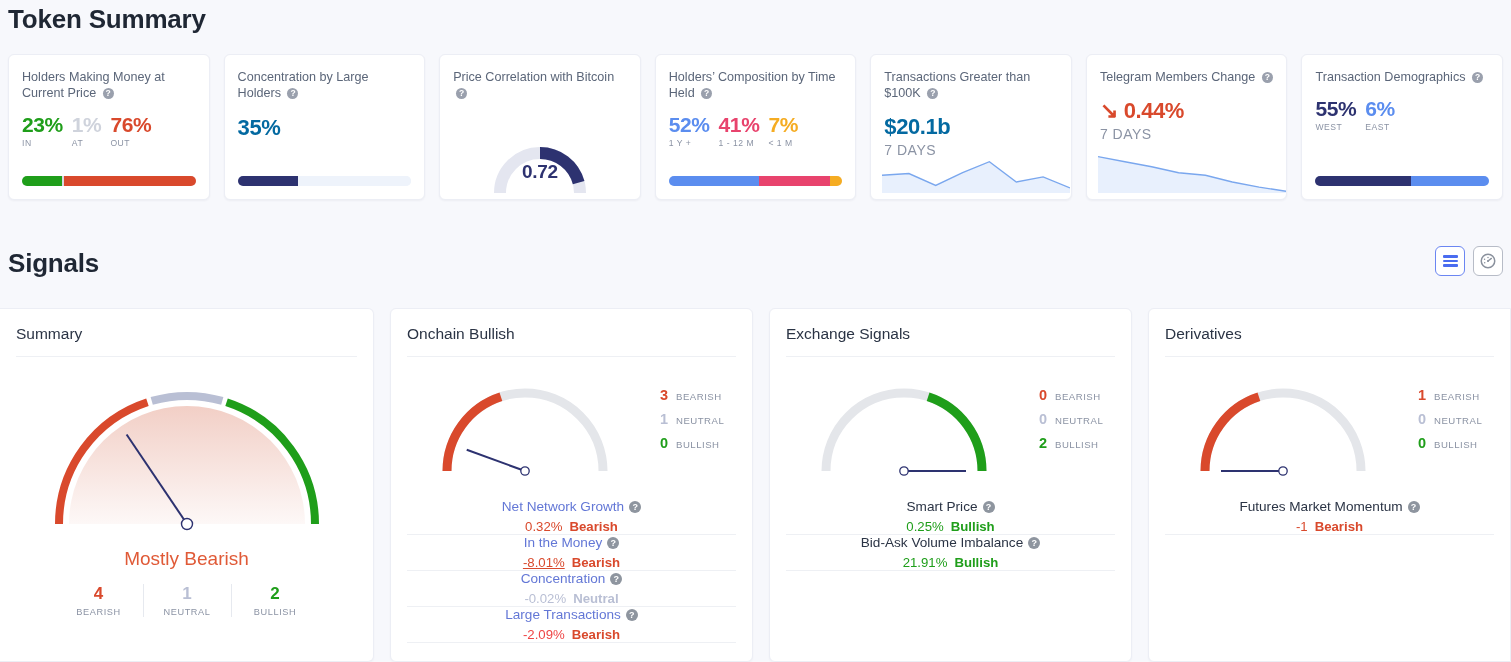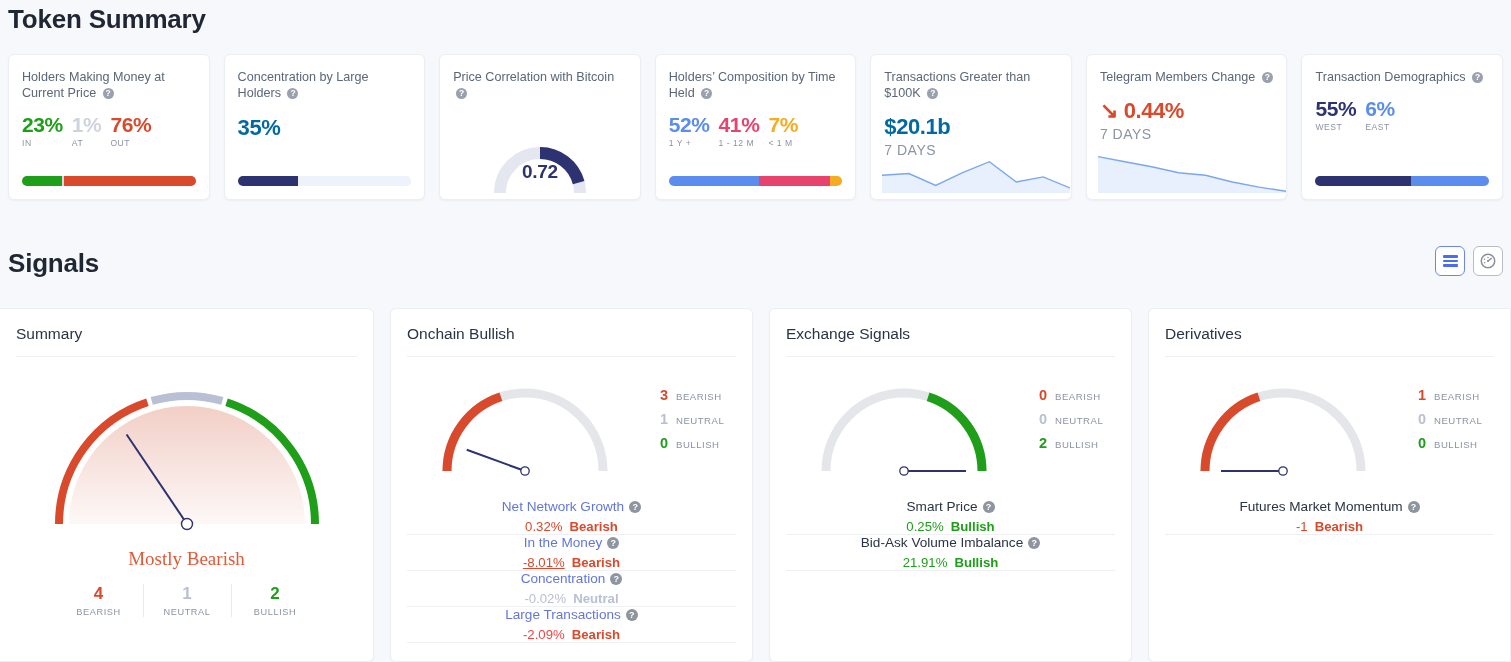--- a/index.html
+++ b/index.html
@@ -126,21 +126,21 @@
   .sig-verdict { font-size: 13.2px; font-weight: bold; }
   .qmark-d {
     display: inline-block; width: 12px; height: 12px; border-radius: 50%;
     background: #8e959f; color: #fff; font-size: 9px; line-height: 12px;
     text-align: center; font-weight: bold; margin-left: 5px; vertical-align: 1px;
   }
 
   
   .sum-gauge-wrap { position: relative; height: 175px; margin-top: 12px; }
   .verdict {
-    text-align: center; font-size: 19px; color: #e05a37; margin-top: 4px; font-family: Liberation Serif, serif;
+    text-align: center; font-size: 19px; color: #e05a37; margin-top: 4px;
   }
   .verdict-stats {
     display: flex; justify-content: center; align-items: stretch;
     margin-top: 14px;
   }
   .vs-item { width: 88px; text-align: center; }
   .vs-item + .vs-item { border-left: 1px solid #e6e9ef; }
   .vs-num { font-size: 17px; font-weight: bold; display: block; }
   .vs-lbl { font-size: 9.2px; color: #8b93a4; letter-spacing: 0.6px; display: block; margin-top: 3px; }
 </style>

